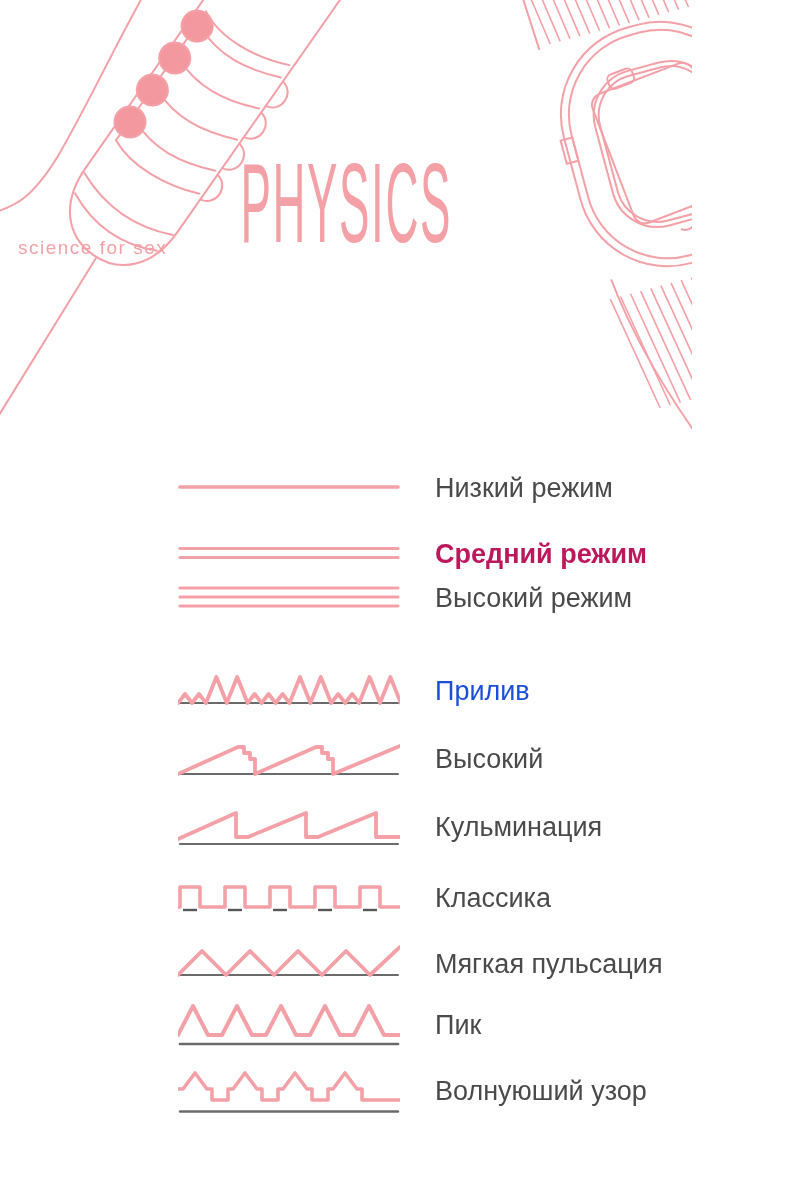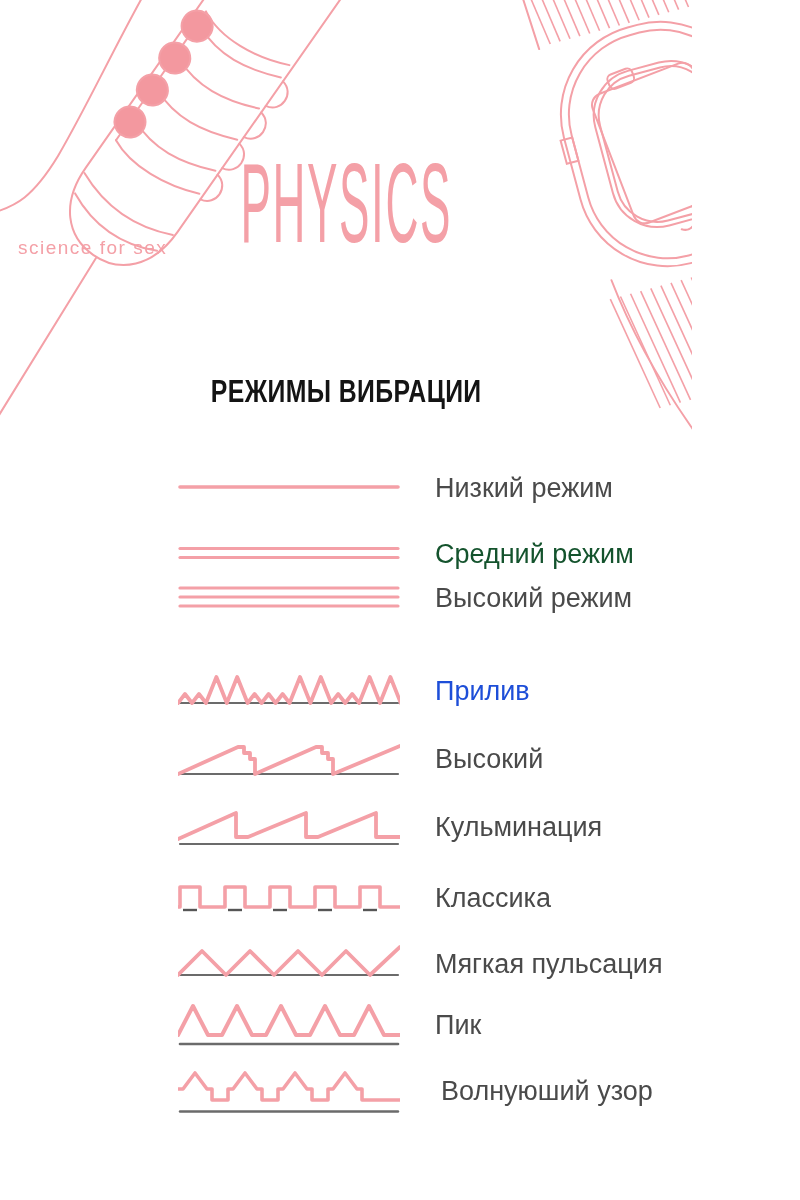--- a/index.html
+++ b/index.html
@@ -130,37 +130,34 @@
     </g>
   </svg>
 
   <div class="logo-wrap">
     <span class="logo-text" style="color: rgb(244, 160, 167);">PHYSICS</span>
   </div>
   <div class="tagline-wrap">
     <span class="tagline" style="color: rgb(244, 160, 167);">science for sex</span>
   </div>
 
-  <div class="title-wrap">
-    <span class="title-text" style="color: rgb(20, 20, 20);">РЕЖИМЫ ВИБРАЦИИ</span>
-  </div>
 
   <div id="modes-list">
       <div class="mode-row" style="top: 464px;">
         <svg width="222" height="48" viewBox="0 0 222 48" class="wave-box">
           <line x1="2" y1="23" x2="220" y2="23" stroke="#F4A0A7" stroke-width="3.6" stroke-linecap="round"></line>
         </svg>
         <span class="mode-label" style="color: rgb(74, 74, 74);">Низкий режим</span>
       </div>
       <div class="mode-row" style="top: 530px;">
         <svg width="222" height="48" viewBox="0 0 222 48" class="wave-box">
           <line x1="2" y1="18.5" x2="220" y2="18.5" stroke="#F4A0A7" stroke-width="3.2" stroke-linecap="round"></line>
           <line x1="2" y1="27.5" x2="220" y2="27.5" stroke="#F4A0A7" stroke-width="3.2" stroke-linecap="round"></line>
         </svg>
-        <span class="mode-label" style="color: #14532d;">Средний режим</span>
+        <span class="mode-label" style="color: #be185d; font-weight: bold;">Средний режим</span>
       </div>
       <div class="mode-row" style="top: 574px; justify-content: flex-end;">
         <svg width="222" height="48" viewBox="0 0 222 48" class="wave-box">
           <line x1="2" y1="14" x2="220" y2="14" stroke="#F4A0A7" stroke-width="3.2" stroke-linecap="round"></line>
           <line x1="2" y1="23" x2="220" y2="23" stroke="#F4A0A7" stroke-width="3.2" stroke-linecap="round"></line>
           <line x1="2" y1="32" x2="220" y2="32" stroke="#F4A0A7" stroke-width="3.2" stroke-linecap="round"></line>
         </svg>
         <span class="mode-label" style="color: rgb(74, 74, 74);">Высокий режим</span>
       </div>
       <div class="mode-row" style="top: 667px;">
@@ -202,21 +199,21 @@
         </svg>
         <span class="mode-label" style="color: rgb(74, 74, 74);">Мягкая пульсация</span>
       </div>
       <div class="mode-row" style="top: 1001px;">
         <svg width="222" height="48" viewBox="0 0 222 48" class="wave-box">
           <line x1="2" y1="43" x2="220" y2="43" stroke="#6B6B6B" stroke-width="2.6" stroke-linecap="round"></line>
           <path d="M0,34 L15,5 L30,34 L44,34 L59,5 L74,34 L88,34 L103,5 L118,34 L132,34 L147,5 L162,34 L176,34 L191,5 L206,34 L222,34" stroke="#F4A0A7" stroke-width="4" fill="none" stroke-linejoin="round" stroke-linecap="round"></path>
         </svg>
         <span class="mode-label" style="color: rgb(74, 74, 74);">Пик</span>
       </div>
-      <div class="mode-row" style="top: 1067px; gap: 6px;">
+      <div class="mode-row" style="top: 1067px;">
         <svg width="222" height="48" viewBox="0 0 222 48" class="wave-box">
           <line x1="2" y1="44.5" x2="220" y2="44.5" stroke="#6B6B6B" stroke-width="2.4" stroke-linecap="round"></line>
           <path d="M0,22 L5,22 L17,6 L29,22 L34,22 L34,33 L50,33 L50,22 L55,22 L67,6 L79,22 L84,22 L84,33 L100,33 L100,22 L105,22 L117,6 L129,22 L134,22 L134,33 L150,33 L150,22 L155,22 L167,6 L179,22 L184,22 L184,33 L222,33" stroke="#F4A0A7" stroke-width="3.6" fill="none" stroke-linejoin="round" stroke-linecap="round"></path>
         </svg>
         <span class="mode-label" style="color: rgb(74, 74, 74);">Волнуюший узор</span>
       </div>
     </div>
 
 </div>
 

